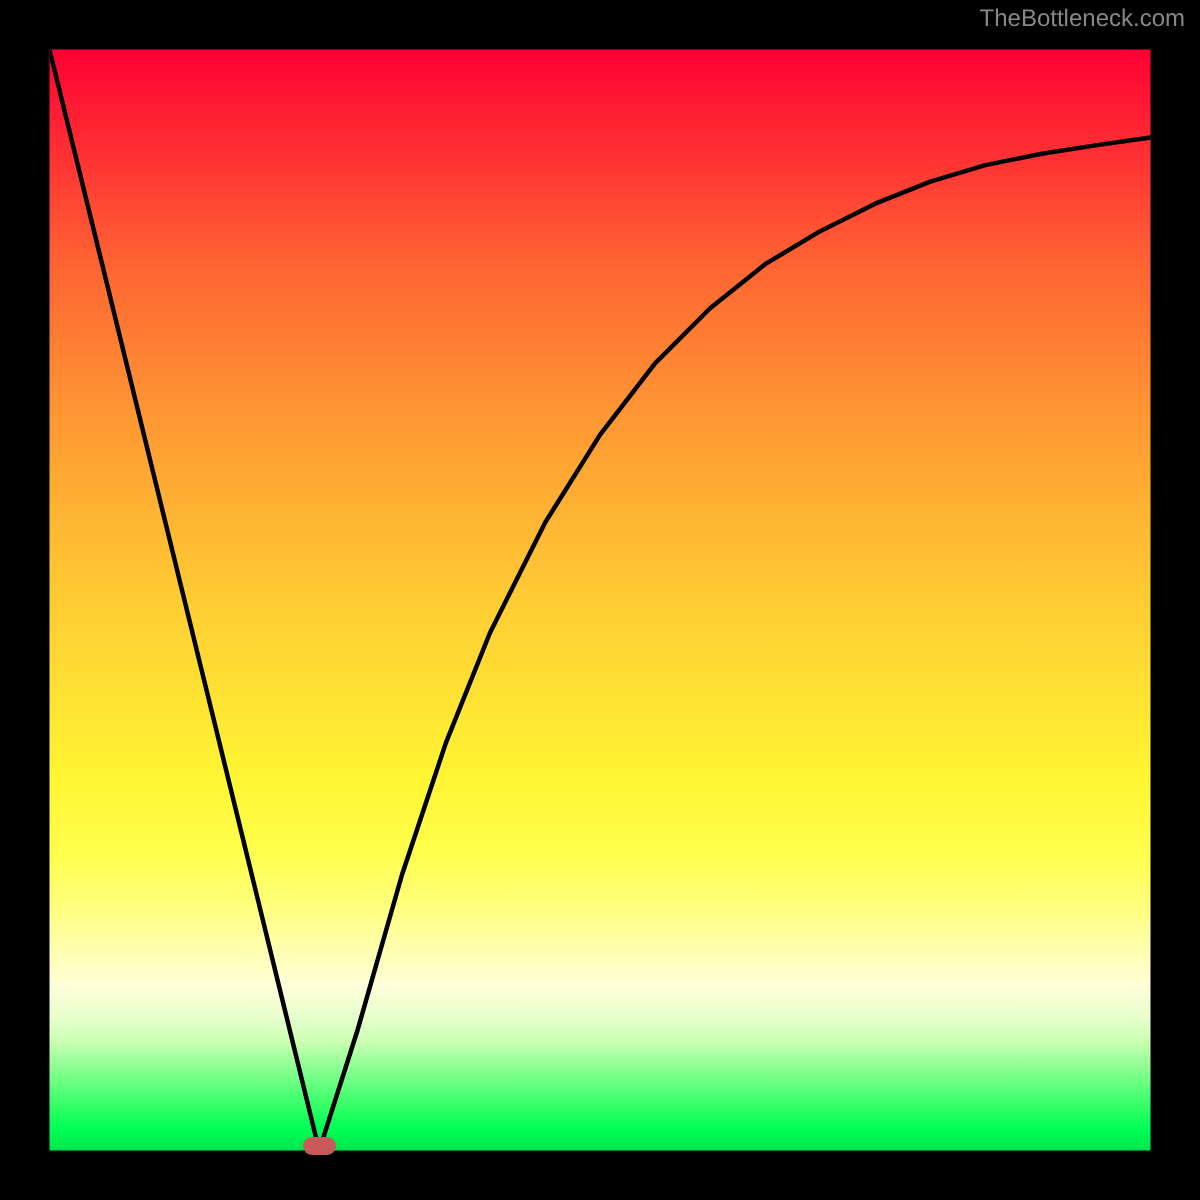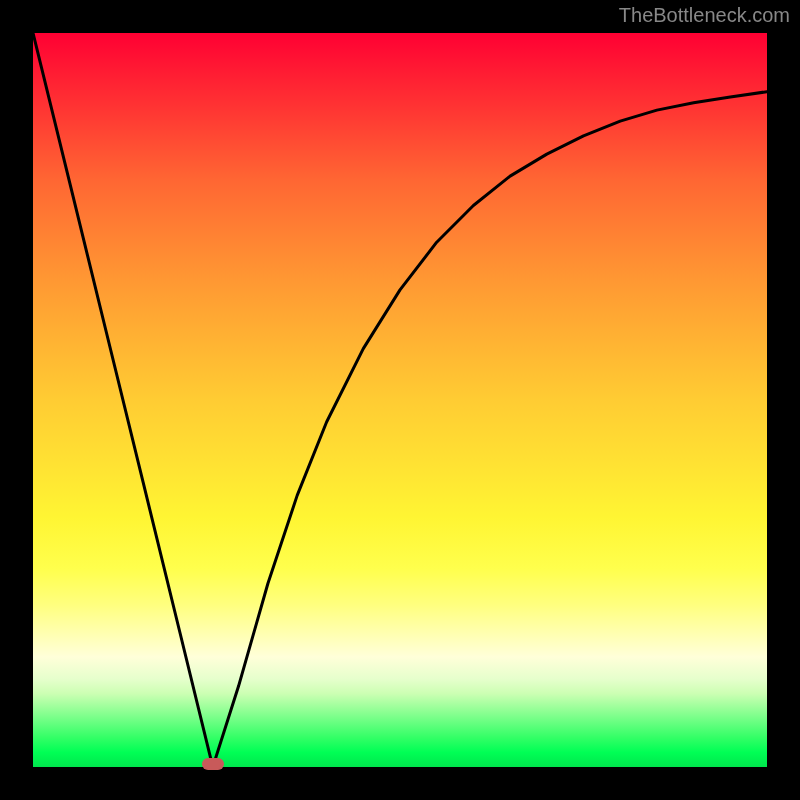--- a/index.html
+++ b/index.html
@@ -43,21 +43,21 @@
         #33ff66 96%,
         #00ff55 98%,
         #00e64d 100%
       );
     }
     .watermark {
       position: absolute;
       top: 4px;
       right: 10px;
       color: #888;
-      font-size: 20px;
+      font-size: 16px;
       font-weight: normal;
       z-index: 10;
     }
     .curve-svg {
       position: absolute;
       left: 33px;
       top: 33px;
       width: 734px;
       height: 734px;
       z-index: 5;

